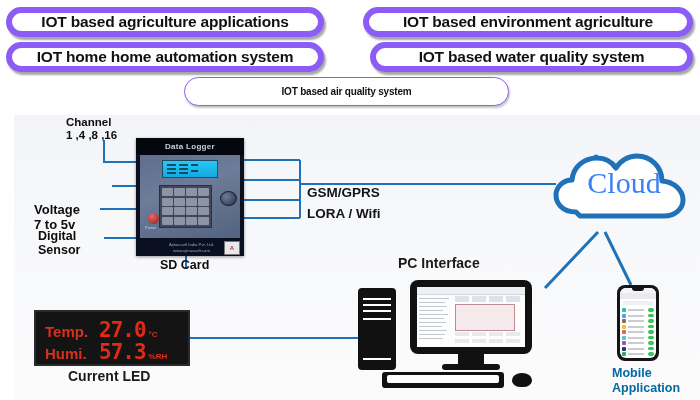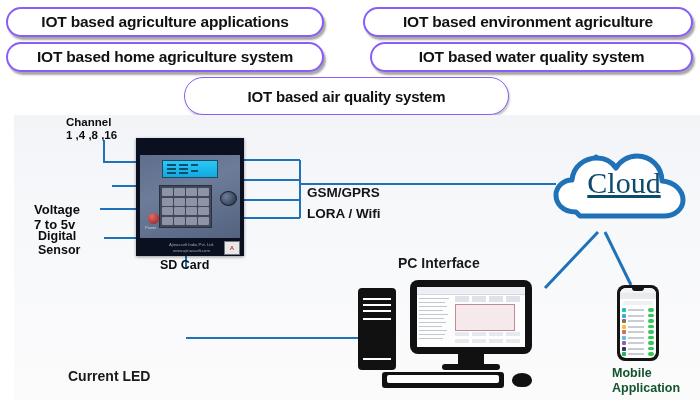--- a/index.html
+++ b/index.html
@@ -9,35 +9,35 @@
     font-family:"Liberation Sans", sans-serif;
     overflow:hidden;
     position:relative;
   }
   #root{position:absolute;inset:0;}
 
   
   .pill{
     position:absolute;
     background:#ffffff;
-    border:2px solid #8b5cf6;
+    border:6px solid #8b5cf6;
     border-radius:999px;
     box-sizing:border-box;
     display:flex;align-items:center;justify-content:center;
     color:#111111;
     font-weight:bold;
     letter-spacing:-0.2px;
     box-shadow:2px 3px 2px rgba(60,60,60,.45);
     white-space:nowrap;
   }
   #pill0{left:6px;   top:7px;  width:318px; height:30px; font-size:15.5px;}
   #pill1{left:363px; top:7px;  width:330px; height:30px; font-size:15.5px;}
   #pill2{left:6px;   top:42px; width:318px; height:30px; font-size:15.5px;}
   #pill3{left:370px; top:42px; width:323px; height:30px; font-size:15.5px;}
-  #pill4{left:184px; top:77px; width:325px; height:38px; font-size:15px;
+  #pill4{left:184px; top:77px; width:325px; height:29px; font-size:10px;
          border-width:1.5px; box-shadow:1px 2px 2px rgba(90,90,90,.35);}
 
   
   #panel{
     position:absolute;left:14px;top:115px;width:686px;height:285px;
     background:linear-gradient(180deg,#f2f4f8 0%, #f7f8fa 35%, #fbfbfc 100%);
   }
 
   
   #wires{position:absolute;left:0;top:0;width:700px;height:400px;}
@@ -50,30 +50,29 @@
   #lbl-voltage{left:34px;  top:203px; font-size:13px;}
   #lbl-digital{left:38px;  top:229px; font-size:12.5px;}
   #lbl-sdcard{left:160px;  top:258px; font-size:12.5px;}
 
   #lbl-lan  {left:307px; top:149px; font-size:13.5px; color:#141414; font-weight:bold;}
   #lbl-gsm  {left:307px; top:185px; font-size:13.5px; color:#141414; font-weight:bold;}
   #lbl-lora {left:307px; top:206px; font-size:13.5px; color:#141414; font-weight:bold;}
 
   #lbl-pc   {left:398px; top:256px; font-size:14px; font-weight:bold; color:#1a1a1a;}
   #lbl-led  {left:68px;  top:369px; font-size:14px; font-weight:bold; color:#1a1a1a;}
-  #lbl-mob  {left:612px; top:366px; font-size:12.5px; font-weight:bold; color:#14532d; line-height:1.18;}
+  #lbl-mob  {left:612px; top:366px; font-size:12.5px; font-weight:bold; color:#0369a1; line-height:1.18;}
 
   
   #cloud{position:absolute;left:550px;top:148px;width:148px;height:82px;}
   #cloud-text{
     position:absolute;left:566px;top:165px;width:116px;height:36px;
     display:flex;align-items:center;justify-content:center;
-    font-size:30px;color:#0c4a6e;font-family:"Liberation Serif",serif;
+    font-size:30px;color:#3b82f6;font-family:"Liberation Serif",serif;
     letter-spacing:0px;
-    text-decoration:underline;
   }
 
   
   #logger{
     position:absolute;left:136px;top:138px;width:108px;height:118px;
     background:#0b1020;
     box-shadow:0 1px 3px rgba(0,0,0,.4);
   }
   #logger-header{
     position:absolute;left:0;top:0;width:108px;height:17px;
@@ -198,21 +197,21 @@
 
 <div id="root">
 
   <div class="pill" id="pill0">
     <span>IOT based agriculture applications</span>
   </div>
   <div class="pill" id="pill1">
     <span>IOT based environment agriculture</span>
   </div>
   <div class="pill" id="pill2">
-    <span>IOT based home agriculture system</span>
+    <span>IOT home home automation system</span>
   </div>
   <div class="pill" id="pill3">
     <span>IOT based water quality system</span>
   </div>
   <div class="pill" id="pill4">
     <span>IOT based air quality system</span>
   </div>
 
   <div id="panel"></div>
 
@@ -245,20 +244,23 @@
 
   <div class="lbl" id="lbl-channel">Channel
 1 ,4 ,8 ,16</div>
   <div class="lbl" id="lbl-voltage">Voltage
 7 to 5v</div>
   <div class="lbl" id="lbl-digital">Digital
 Sensor</div>
   <div class="lbl" id="lbl-sdcard">SD Card</div>
 
   <div id="logger">
+    <div id="logger-header">
+      <span id="logger-title">Data Logger</span>
+    </div>
     <div id="logger-face">
       <div id="lcd">
         <div class="lcd-row" style="left:4px;top:3px;width:9px;"></div>
         <div class="lcd-row" style="left:4px;top:7px;width:9px;"></div>
         <div class="lcd-row" style="left:4px;top:11px;width:9px;"></div>
         <div class="lcd-row" style="left:16px;top:3px;width:9px;"></div>
         <div class="lcd-row" style="left:16px;top:7px;width:9px;"></div>
         <div class="lcd-row" style="left:16px;top:11px;width:9px;"></div>
         <div class="lcd-row" style="left:28px;top:3px;width:7px;"></div>
         <div class="lcd-row" style="left:28px;top:9px;width:7px;"></div>
@@ -296,20 +298,32 @@
   <div class="lbl" id="lbl-lora">LORA / Wifi</div>
 
   <svg id="cloud" viewBox="0 0 148 82">
     <path d="M26,64 C12,64 6,55 6,47 C6,39 13,32 22,32 C23,19 34,10 47,10
              C55,10 62,14 66,20 C70,13 78,8 87,8 C101,8 112,19 112,33
              C124,34 133,42 133,52 C133,61 125,68 114,68 L30,68 Z" fill="#ffffff" stroke="#1f72b8" stroke-width="5" stroke-linejoin="round"></path>
     <circle cx="46" cy="9" r="2.5" fill="#1f72b8"></circle>
   </svg>
   <div id="cloud-text">Cloud</div>
 
+  <div id="led-board">
+    <div class="led-line" id="led-l1">
+      <span class="led-name">Temp.</span>
+      <span class="led-val">27.0</span>
+      <span class="led-unit">°C</span>
+    </div>
+    <div class="led-line" id="led-l2">
+      <span class="led-name">Humi.</span>
+      <span class="led-val">57.3</span>
+      <span class="led-unit">%RH</span>
+    </div>
+  </div>
   <div class="lbl" id="lbl-led">Current LED</div>
 
   <div class="lbl" id="lbl-pc">PC Interface</div>
   <div id="pc">
     <div id="tower">
       <div class="tower-slot" style="top:10px;"></div>
       <div class="tower-slot" style="top:16px;"></div>
       <div class="tower-slot" style="top:22px;"></div>
       <div class="tower-slot" style="top:30px;"></div>
       <div class="tower-slot" style="top:70px;"></div>

